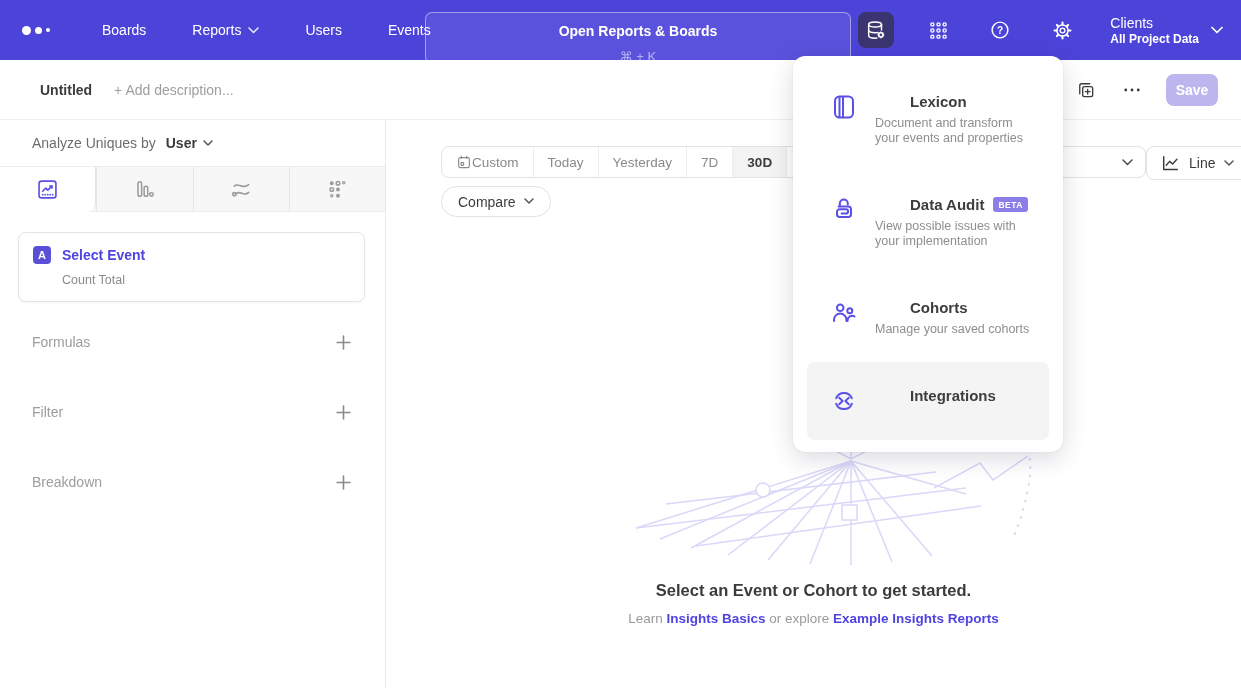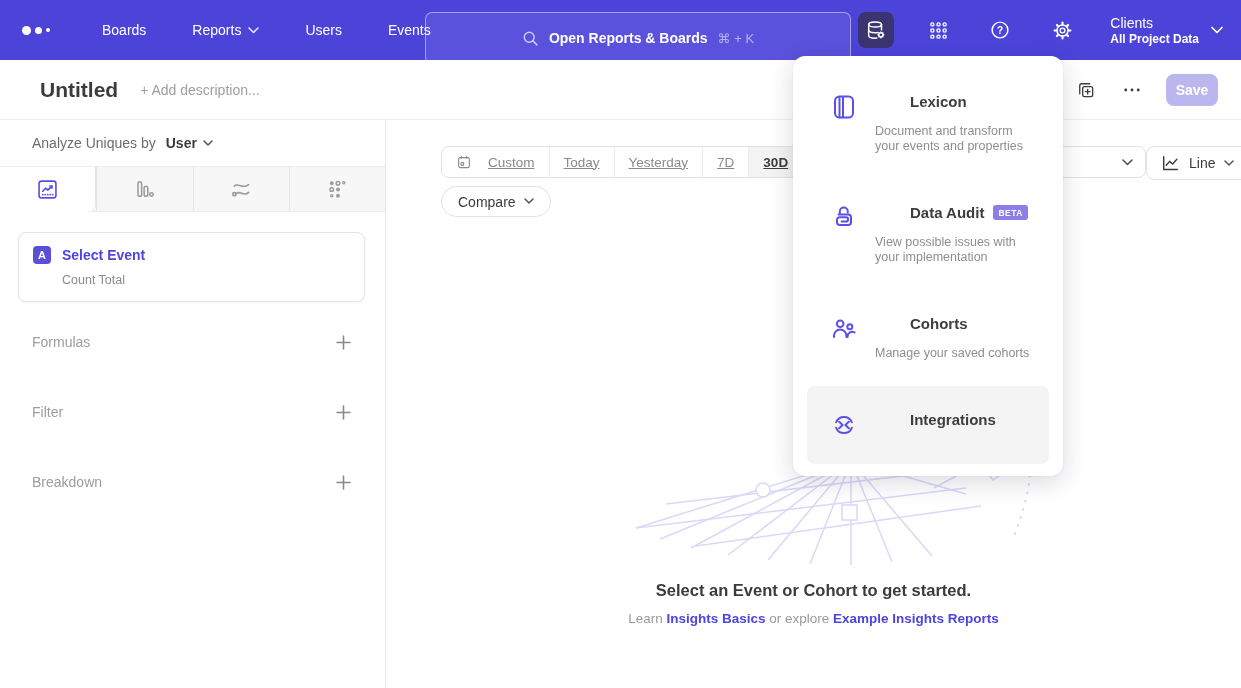--- a/index.html
+++ b/index.html
@@ -9,33 +9,33 @@
   
   .topnav { position:relative; height:60px; background:#4c44d9; display:flex; align-items:center; padding:0 22px; z-index:10; }
   .logo { display:flex; align-items:center; gap:4px; width:34px; }
   .logo i { display:block; border-radius:50%; background:#fff; }
   .logo i:nth-child(1){ width:9px; height:9px; }
   .logo i:nth-child(2){ width:7px; height:7px; }
   .logo i:nth-child(3){ width:4px; height:4px; }
   .nav-links { display:flex; align-items:center; gap:46px; margin-left:46px; }
   .nav-link { color:#fff; font-size:14px; font-weight:500; display:flex; align-items:center; gap:7px; cursor:pointer; }
   .nav-link svg { opacity:.85; }
-  .searchbar { position:absolute; left:425px; top:12px; width:426px; height:52px; border:1px solid rgba(255,255,255,.45); background:rgba(255,255,255,.08); border-radius:7px; display:flex; align-items:center; justify-content:center; gap:10px; color:#fff; cursor:pointer; }
+  .searchbar { position:absolute; left:425px; top:12px; width:426px; height:52px; border:1px solid rgba(255,255,255,.45); background:rgba(255,255,255,.08); border-radius:7px; display:flex; align-items:center; justify-content:center; gap:10px; color:#fff; cursor:pointer;flex-direction:column; }
   .searchbar .ph { font-size:14px; font-weight:600; }
   .searchbar .sc { font-size:13px; color:rgba(255,255,255,.55); }
   .nav-right { position:absolute; right:18px; top:0; height:60px; display:flex; align-items:center; gap:26px; }
   .nav-iconbtn { width:36px; height:36px; display:flex; align-items:center; justify-content:center; border-radius:8px; cursor:pointer; }
   .nav-iconbtn.active { background:#3a3470; }
   .project { display:flex; align-items:center; gap:12px; color:#fff; cursor:pointer; margin-left:4px; }
   .project .pn { font-size:14px; font-weight:400; line-height:18px; }
   .project .ps { font-size:12px; font-weight:700; line-height:15px; }
 
   
   .rheader { height:60px; background:#fff; display:flex; align-items:center; padding:0 24px 0 40px; border-bottom:1px solid #ededed; position:relative; }
-  .rtitle { font-size:21px; font-weight:700; color:#3c3c3c; }
+  .rtitle { font-size:14px; font-weight:700; color:#3c3c3c; }
   .rdesc { margin-left:22px; font-size:14px; color:#9e9e9e; cursor:text; }
   .rh-right { position:absolute; right:23px; display:flex; align-items:center; gap:22px; }
   .iconbtn { background:none; border:none; cursor:pointer; display:flex; align-items:center; justify-content:center; padding:2px; }
   .savebtn { width:52px; height:32px; background:#bcb6ef; color:#fff; font-size:14px; font-weight:600; border:none; border-radius:8px; cursor:default; font-family:inherit; }
 
   
   .content { display:flex; height:568px; }
   .sidebar { width:386px; border-right:1px solid #e8e8e8; background:#fff; flex:none; }
   .main { flex:1; position:relative; background:#fff; }
 
@@ -56,41 +56,41 @@
   .event-card .row1 { display:flex; align-items:center; gap:11px; }
   .abadge { width:18px; height:18px; border-radius:4px; background:#5a4fd7; color:#fff; font-size:11px; font-weight:700; display:flex; align-items:center; justify-content:center; }
   .ev-title { color:#4f44e0; font-size:14px; font-weight:700; }
   .ev-sub { margin:9px 0 0 29px; font-size:12.5px; color:#8b8b8b; }
   .row-formulas { margin-top:30px; }
   .row-gap { margin-top:50px; }
 
   
   .toolbar { position:absolute; top:26px; left:55px; right:49px; display:flex; align-items:flex-start; }
   .datectl { width:705px; height:32px; background:#fff; border:1px solid #e2e2e2; border-radius:8px; display:flex; overflow:hidden; flex:none; }
-  .seg { display:flex; align-items:center; gap:16px; padding:0 14px; font-size:13.5px; color:#8a8a8a; border-right:1px solid #ececec; cursor:pointer; white-space:nowrap;text-decoration:underline; }
+  .seg { display:flex; align-items:center; gap:0; padding:0 14px; font-size:13.5px; color:#8a8a8a; border-right:1px solid #ececec; cursor:pointer; white-space:nowrap; }
   .seg.sel { background:#f3f3f3; color:#3c3c3c; font-weight:700; }
   .seg-fill { flex:1; border-right:none; }
   .seg-chev { width:36px; display:flex; align-items:center; justify-content:center; color:#555; cursor:pointer; }
   .linebtn { margin-left:auto; height:34px; background:#fff; border:1px solid #e2e2e2; border-radius:8px; display:flex; align-items:center; gap:9px; padding:0 14px; font-size:14px; color:#3c3c3c; cursor:pointer; font-family:inherit; }
   .comparebtn { position:absolute; top:66px; left:55px; height:31px; background:#fff; border:1px solid #e2e2e2; border-radius:16px; display:flex; align-items:center; gap:8px; padding:0 16px; font-size:14px; color:#3c3c3c; cursor:pointer; font-family:inherit; }
 
   
   .watermark { position:absolute; left:250px; top:256px; pointer-events:none; }
   .empty { position:absolute; top:461px; left:0; right:0; text-align:center; }
   .empty-title { font-size:16.5px; font-weight:700; color:#3b3b3b; }
   .empty-sub { margin-top:11px; font-size:13.5px; color:#9a9a9a; }
   .empty-sub a { color:#4f44e0; font-weight:700; text-decoration:none; cursor:pointer; }
 
   
   .menu { position:absolute; left:793px; top:56px; width:270px; background:#fff; border-radius:12px; box-shadow:0 6px 24px rgba(25,25,60,.16), 0 0 1px rgba(25,25,60,.2); padding:12px 14px; z-index:100; }
   .mitem { display:flex; gap:17px; padding:25px 10px 25px 23px; border-radius:8px; cursor:pointer; }
   .mitem.hovered { background:#f4f4f4; }
   .mitem .mi { flex:none; width:28px; }
   .mtitle { font-size:15px; font-weight:700; color:#3d3d3d; display:flex; align-items:center;margin-left:35px; }
-  .mdesc { margin-top:14px; font-size:12.5px; line-height:15px; color:#8e8e8e; max-width:186px; }
+  .mdesc { margin-top:6px; font-size:12.5px; line-height:15px; color:#8e8e8e; max-width:186px; }
   .beta { display:inline-block; margin-left:9px; background:#8b7ee8; color:#fff; font-size:8.5px; font-weight:700; letter-spacing:.5px; padding:2.5px 5px; border-radius:3px; }
 
   svg { display:block; }
 </style>
 </head>
 <body>
 
 <header class="topnav">
   <div class="logo">
       <i></i>

